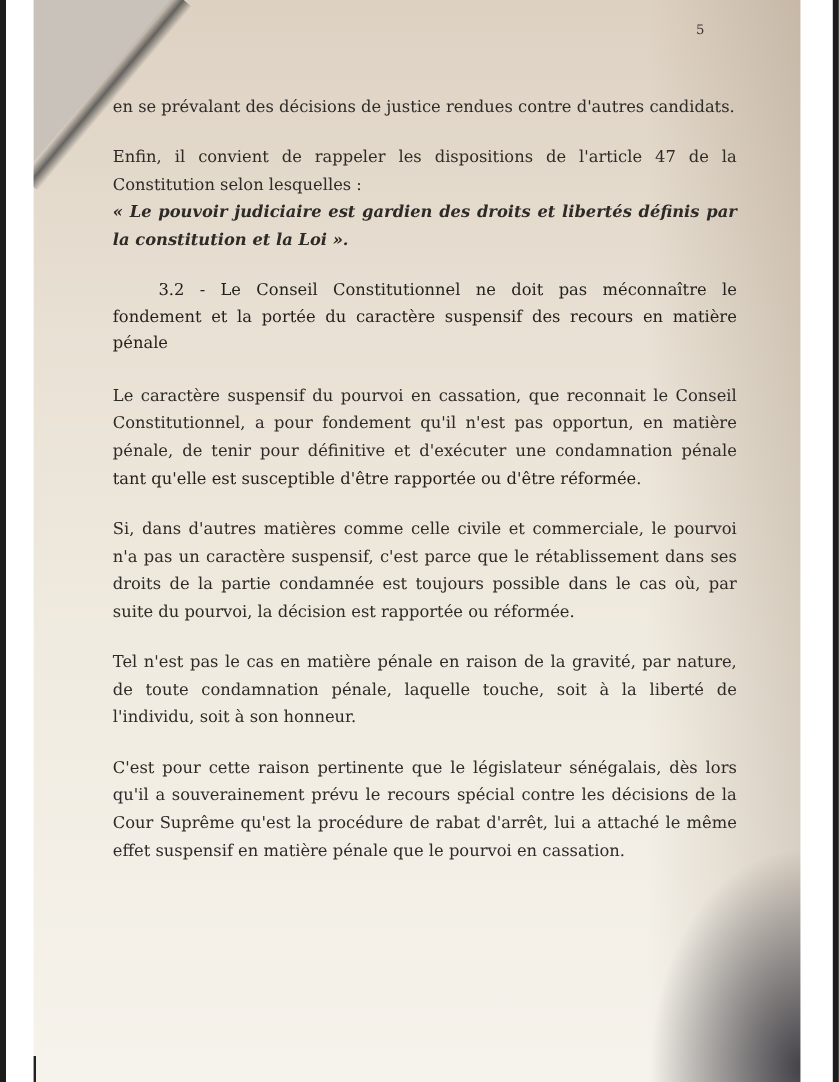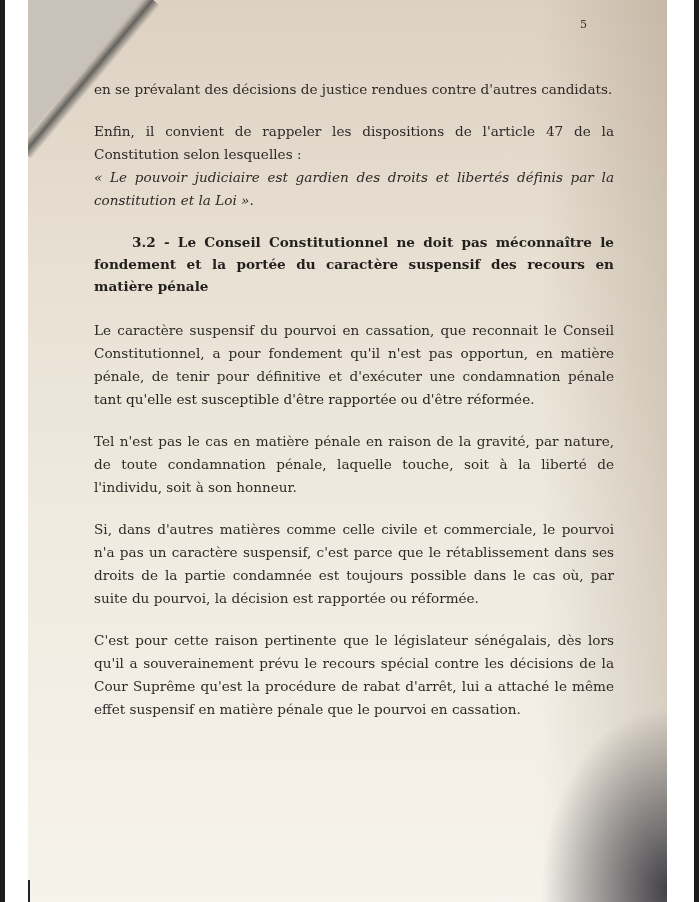--- a/index.html
+++ b/index.html
@@ -34,23 +34,23 @@
     left: 118px; top: -6px;
   }
   .page-number {
     position: absolute; left: 552px; top: 18px; font-size: 11px; color: #3a3531;
   }
   .content {
     position: absolute; left: 66px; top: 78px; width: 520px;
     color: #2e2a27; font-size: 13.6px; line-height: 23px;
   }
   .content p { margin: 0 0 19px 0; text-align: justify; }
-  .italic { font-style: italic; }
+  .italic { font-style: italic; font-weight: bold; }
   .heading {
-    font-weight: bold; color: #221f1c; text-indent: 38px; line-height: 22px; margin-bottom: 22px !important;
+    font-weight: normal; color: #221f1c; text-indent: 38px; line-height: 22px; margin-bottom: 22px !important;
   }
   .bold { font-weight: normal; color: #221f1c; }
   .bottom-left-mark {
     position: absolute; left: 28px; top: 880px; width: 2px; height: 22px; background: #222;
   }
 </style>
 </head>
 <body>
 
 <div class="edge-left"></div>
@@ -70,23 +70,23 @@
       <span class="italic">« Le pouvoir judiciaire est gardien des droits et libertés définis par la constitution et la Loi ».</span>
     </p>
 
 
     <p class="heading">3.2 - Le Conseil Constitutionnel ne doit pas méconnaître le fondement et la portée du caractère suspensif des recours en matière pénale</p>
 
     <p>
       <span>Le caractère suspensif du pourvoi en cassation, que reconnait le Conseil Constitutionnel, a pour fondement qu'il n'est pas opportun, en matière pénale, de tenir pour définitive et d'exécuter une condamnation pénale </span><span class="bold">tant qu'elle est susceptible d'être rapportée ou d'être réformée</span><span>.</span>
     </p>
 
+    <p>Si, dans d'autres matières comme celle civile et commerciale, le pourvoi n'a pas un caractère suspensif, c'est parce que le rétablissement dans ses droits de la partie condamnée est toujours possible dans le cas où, par suite du pourvoi, la décision est rapportée ou réformée.</p>
+
     <p>Tel n'est pas le cas en matière pénale en raison de la gravité, par nature, de toute condamnation pénale, laquelle touche, soit à la liberté de l'individu, soit à son honneur.</p>
-
-    <p>Si, dans d'autres matières comme celle civile et commerciale, le pourvoi n'a pas un caractère suspensif, c'est parce que le rétablissement dans ses droits de la partie condamnée est toujours possible dans le cas où, par suite du pourvoi, la décision est rapportée ou réformée.</p>
 
 
     <p>C'est pour cette raison pertinente que le législateur sénégalais, dès lors qu'il a souverainement prévu le recours spécial contre les décisions de la Cour Suprême qu'est la procédure de rabat d'arrêt, lui a attaché le même effet suspensif en matière pénale que le pourvoi en cassation.</p>
 
   </div>
 </div>
 
 <div class="bottom-left-mark"></div>
 
 </body></html>

